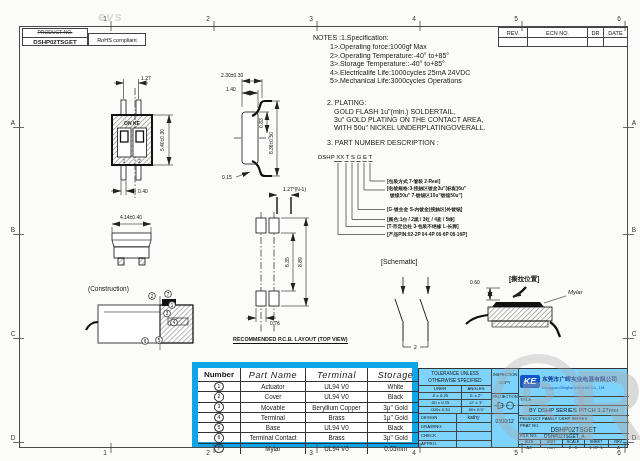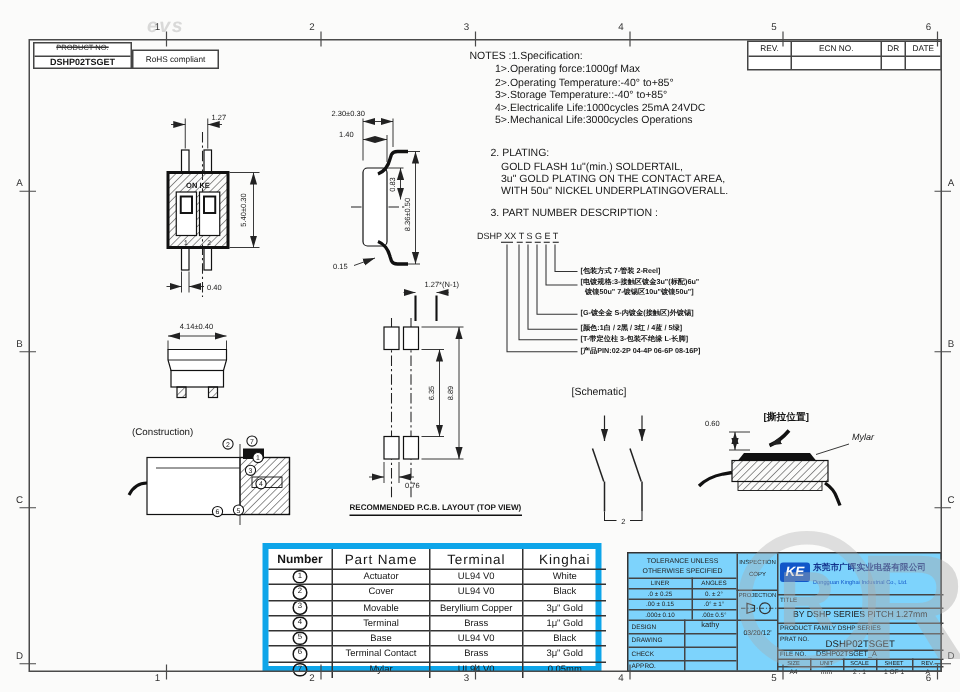--- a/index.html
+++ b/index.html
@@ -8,31 +8,31 @@
     background:#fbfbfa;font-family:"Liberation Sans",sans-serif;color:#111;
   }
   .abs{position:absolute;}
   .t{position:absolute;color:#161616;white-space:nowrap;line-height:1.15;}
   svg{font-family:"Liberation Sans",sans-serif;}
   svg text{fill:#161616;}
   .dim{font-size:5px;}
   .box{position:absolute;border:1px solid #444;box-sizing:border-box;background:#fff;}
   .cellline{position:absolute;background:#444;}
   
-  .pt{position:absolute;left:175px;top:362px;width:226px;height:86px;
-      border:4px solid #0ea5e9;box-sizing:border-box;display:grid;
+  .pt{position:absolute;left:192px;top:362px;width:226px;height:86px;
+      border:6px solid #0ea5e9;box-sizing:border-box;display:grid;
       grid-template-columns:43px 65px 62px 55px;
       grid-template-rows:14px repeat(7,10.28px);background:#fff;}
   .pc{border-right:1px solid #333;border-bottom:1px solid #333;
       display:flex;align-items:center;justify-content:center;
       font-size:6.3px;overflow:hidden;color:#161616;}
   .pt > .pc:nth-child(4n){border-right:none;}
   .pt > .pc:nth-child(n+29){border-bottom:none;}
   .ph1{font-size:8px;font-weight:bold;}
-  .ph2{font-size:9px;letter-spacing:.6px;}
+  .ph2{font-size:9px;letter-spacing:.6px;font-style:italic;}
   .circ{width:7.5px;height:7.5px;border:.8px solid #161616;border-radius:50%;
         font-size:5.2px;line-height:7.5px;text-align:center;display:inline-block;}
   
   .tb{position:absolute;left:418px;top:368px;width:210px;height:80px;
       border:1px solid #333;box-sizing:border-box;background:#7dd3fc;}
   .tb .t{color:#222;}
   .zone{position:absolute;font-size:6.5px;color:#333;width:10px;text-align:center;}
   .wm{position:absolute;color:rgba(170,170,170,.42);font-weight:bold;z-index:9;}
 </style>
 </head>
@@ -283,21 +283,21 @@
 <div class="t" style="left:88px;top:285px;font-size:6.5px;">(Construction)</div>
 <div class="t" style="left:233px;top:336px;font-size:5.4px;font-weight:bold;border-bottom:.8px solid #111;padding-bottom:.5px;">RECOMMENDED P.C.B. LAYOUT (TOP VIEW)</div>
 <div class="t" style="left:381px;top:258px;font-size:7px;">[Schematic]</div>
 <div class="t" style="left:509px;top:275px;font-size:6.5px;font-weight:bold;">[撕拉位置]</div>
 <div class="t" style="left:568px;top:289px;font-size:6px;font-style:italic;">Mylar</div>
 
 <div class="pt">
   <div class="pc ph1">Number</div>
   <div class="pc ph2">Part Name</div>
   <div class="pc ph2">Terminal</div>
-  <div class="pc ph2">Kinghai</div>
+  <div class="pc ph2">Storage</div>
 
   <div class="pc">
       <span class="circ">1</span>
     </div>
   <div class="pc">Actuator</div>
   <div class="pc">UL94 V0</div>
   <div class="pc">White</div>
 
   <div class="pc">
       <span class="circ">2</span>

